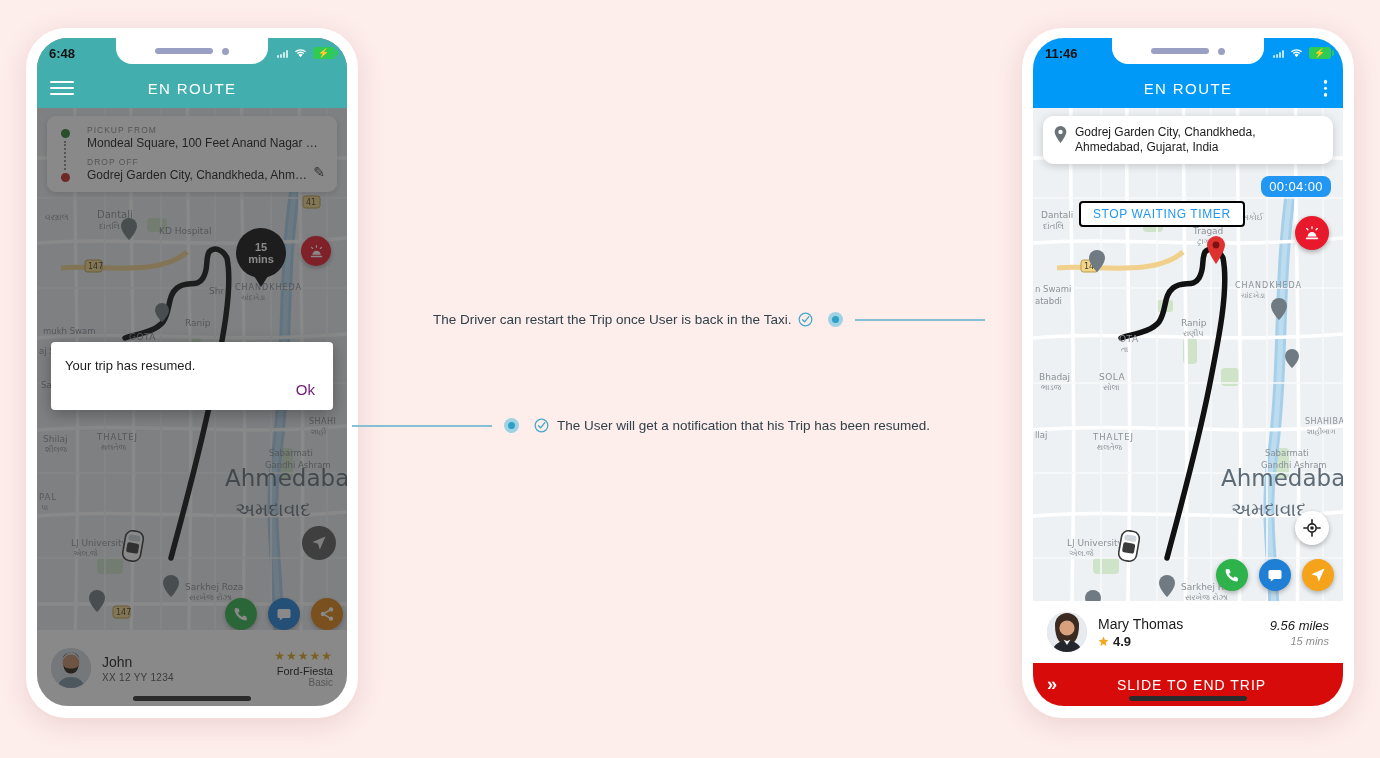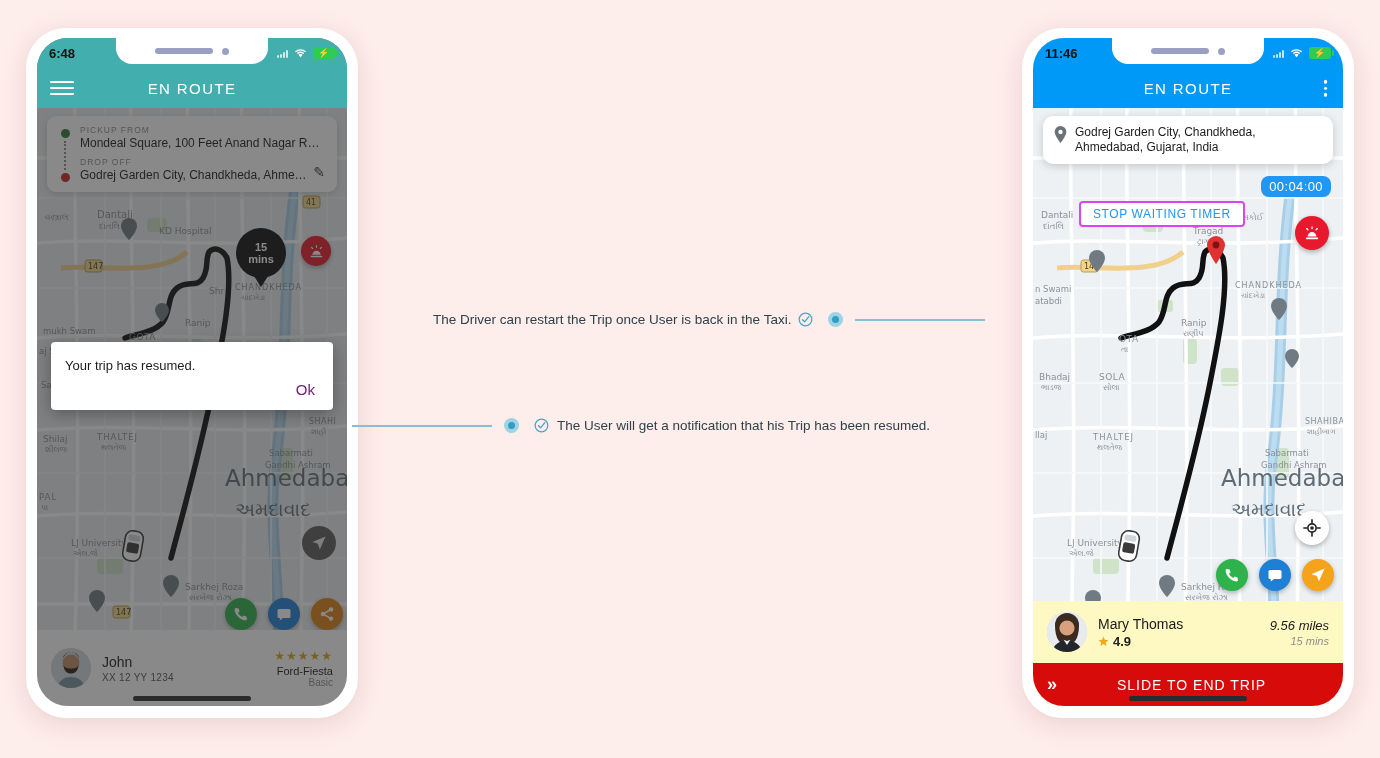--- a/index.html
+++ b/index.html
@@ -76,21 +76,21 @@
        text-shadow:0 0 2px #fff,0 0 2px #fff,0 0 3px #fff;}
   .gwm .b{color:#4285F4}.gwm .r{color:#EA4335}.gwm .y{color:#FBBC05}.gwm .g{color:#34A853}
 
   
   .addr-card{
     position:absolute;left:10px;right:10px;top:0;z-index:25;
     background:rgba(255,255,255,.96);border-radius:9px;
     padding:9px 12px 10px 12px;box-sizing:border-box;
     box-shadow:0 2px 7px rgba(0,0,0,.16);
   }
-  .addr-row{display:flex;gap:9px;}
+  .addr-row{display:flex;gap:16px;}
   .addr-rail{width:12px;display:flex;flex-direction:column;align-items:center;padding-top:4px;}
   .dotg{width:9px;height:9px;border-radius:50%;background:#2e7d32;}
   .dotr{width:9px;height:9px;border-radius:50%;background:#c62828;}
   .dash{flex:1;border-left:2px dotted #8a8a8a;margin:3px 0;}
   .addr-lbl{font-size:8.5px;letter-spacing:1px;color:#8d8d8d;text-transform:uppercase;}
   .addr-val{font-size:12px;color:#1b1b1b;margin-top:1px;white-space:nowrap;overflow:hidden;text-overflow:ellipsis;}
   .pencil{position:absolute;right:12px;bottom:12px;font-size:14px;color:#333;}
 
   .pin-eta{
     position:absolute;z-index:14;width:50px;height:50px;border-radius:50%;
@@ -149,25 +149,25 @@
     position:absolute;left:10px;right:10px;top:0;z-index:25;background:#fff;
     border-radius:10px;padding:9px 11px;box-sizing:border-box;display:flex;gap:8px;
     box-shadow:0 2px 8px rgba(0,0,0,.18);
   }
   .addr2 .t{font-size:12px;color:#1b1b1b;line-height:15px;}
   .timer{
     position:absolute;z-index:26;right:12px;background:#2196F3;color:#fff;
     font-size:13px;padding:3px 8px;border-radius:8px;letter-spacing:.4px;
   }
   .stopbtn{
-    position:absolute;z-index:26;background:#fff;border:2px solid #d946ef;color:#2196F3;
+    position:absolute;z-index:26;background:#fff;border:2px solid #000000;color:#2196F3;
     border-radius:4px;font-size:12px;letter-spacing:.6px;padding:4px 12px;
   }
   .rider-card{
-    position:absolute;left:0;right:0;bottom:0;z-index:20;background:#fef9c3;margin-top:20px;
+    position:absolute;left:0;right:0;bottom:0;z-index:20;background:#ffffff;margin-top:20px;
   }
   .rider-row{display:flex;align-items:center;padding:11px 14px;box-sizing:border-box;}
   .slide{
     background:#D80B0B;color:#fff;display:flex;align-items:center;
     padding:11px 14px;box-sizing:border-box;position:relative;
   }
   .slide .lbl{flex:1;text-align:center;font-size:14px;letter-spacing:1px;}
   .chev{font-size:18px;font-weight:bold;letter-spacing:-3px;}
   .r-right{margin-left:auto;text-align:right;font-style:italic;}
   .r-miles{font-size:13px;color:#1a1a1a;}

